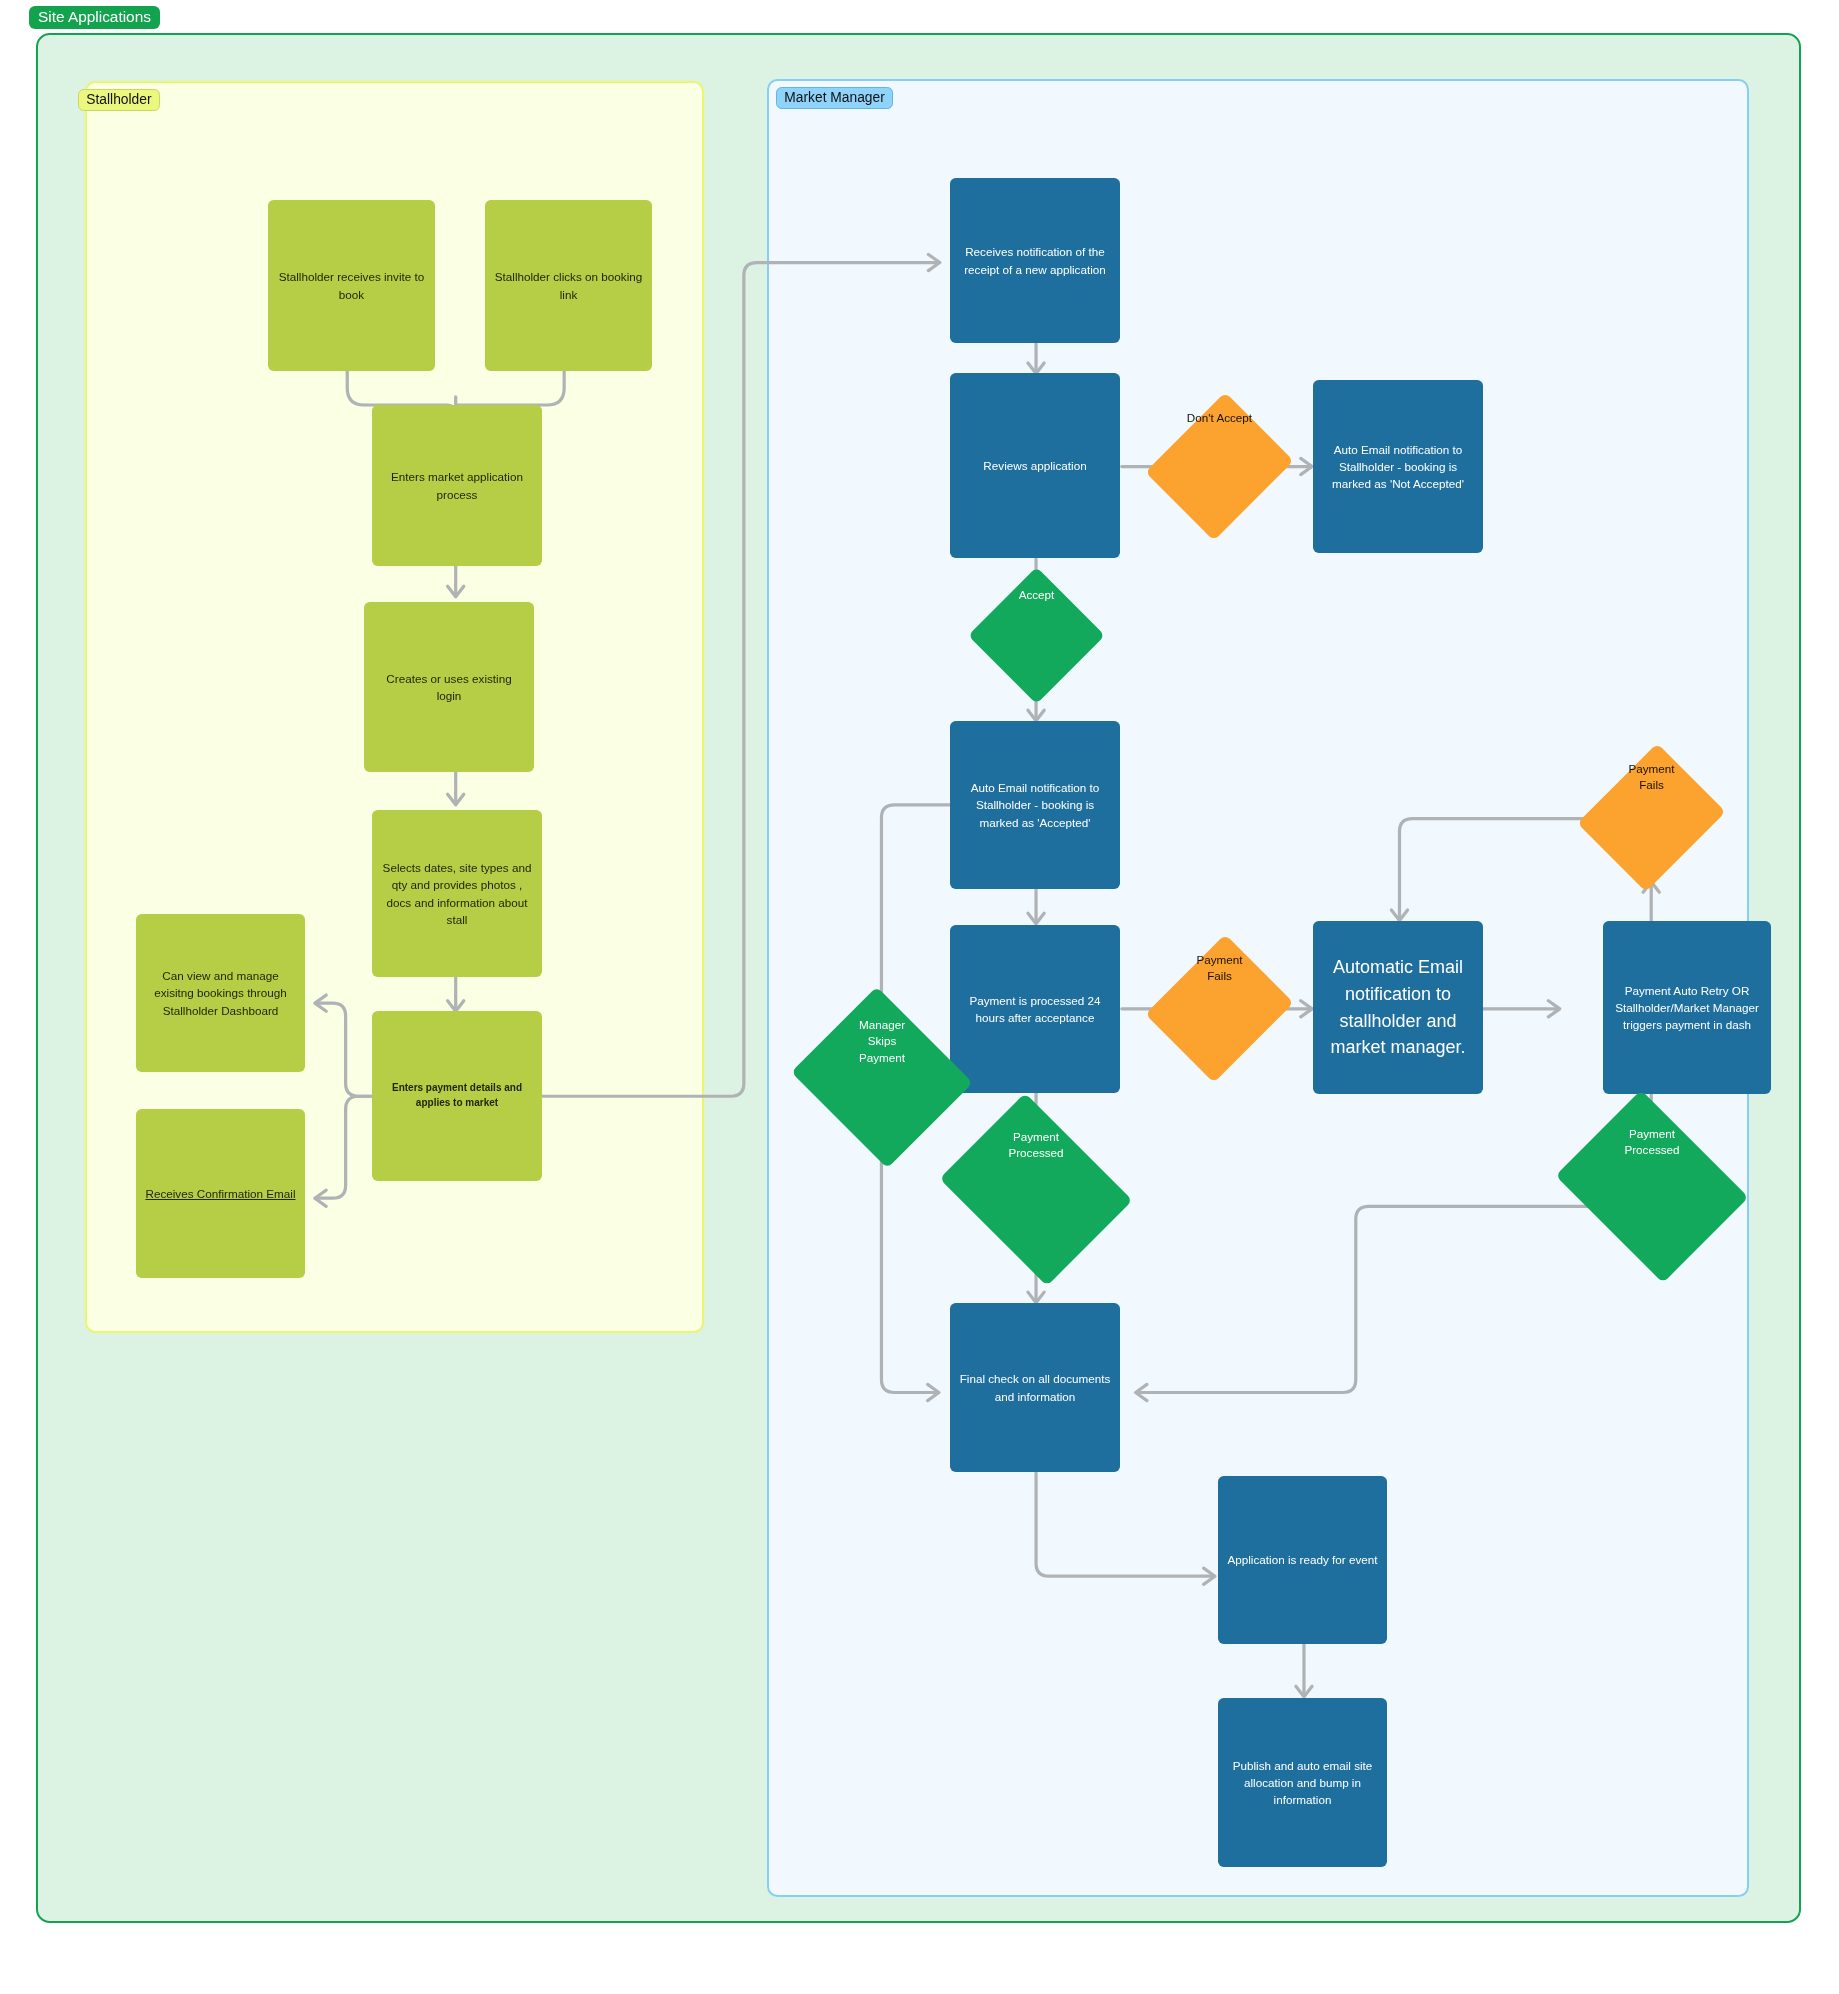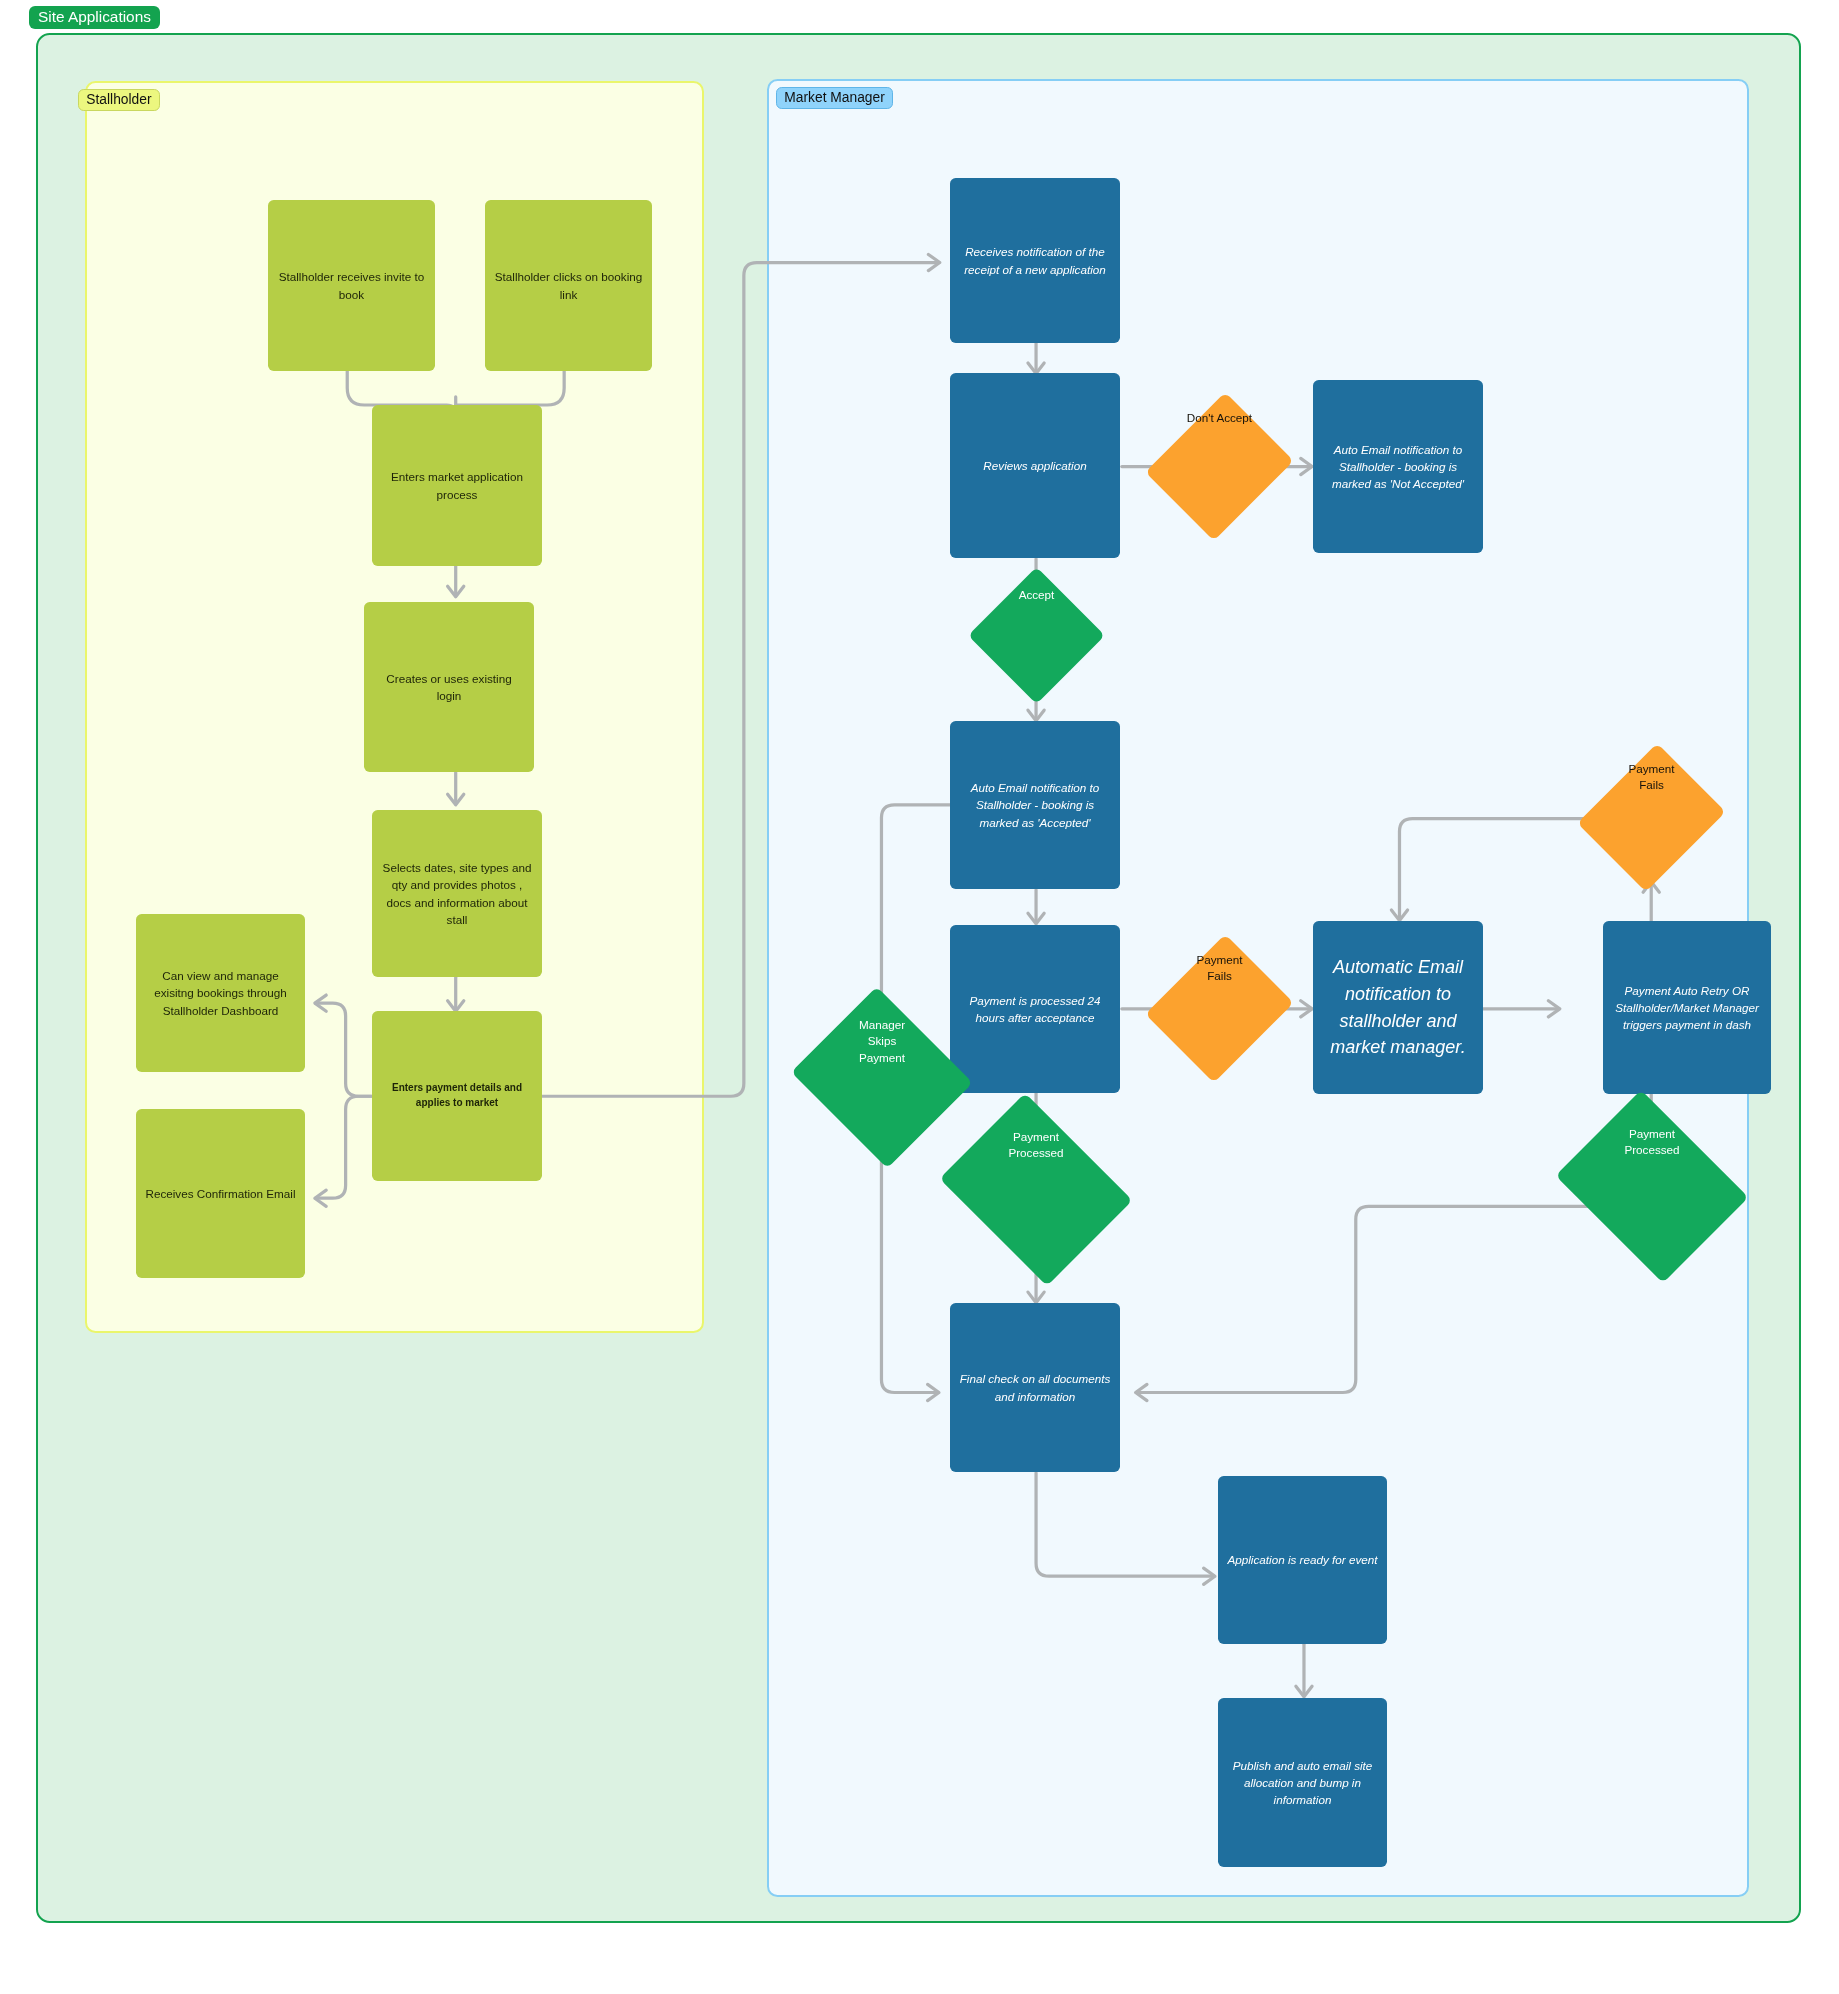--- a/index.html
+++ b/index.html
@@ -35,21 +35,21 @@
   #lane-title-stallholder{background:#ecf77f;border:0.8px solid #c9d75f;}
   #lane-title-manager{background:#8fd3fb;border:0.8px solid #5fb5e8;}
 
   
   .node{
     position:absolute;box-sizing:border-box;display:flex;align-items:center;
     justify-content:center;text-align:center;border-radius:5.7px;padding:4px 9px;
     line-height:1.48;z-index:5;
   }
   .node.green{background:#b5ce46;color:#1d2408;}
-  .node.blue {background:#1f6f9e;color:#ffffff;font-style:italic;}
+  .node.blue {background:#1f6f9e;color:#ffffff;}
 
   .diamond{
     position:absolute;display:flex;justify-content:center;
     text-align:center;line-height:1.40;z-index:6;
   }
   .diamond .dshape{
     position:absolute;inset:0;border-radius:6.5px;transform:rotate(45deg);
   }
   .diamond.orange .dshape{background:#fca22e;}
   .diamond.emerald .dshape{background:#13a95c;}
@@ -160,21 +160,21 @@
   <div class="node green" style="left:372px;top:405px;width:170px;height:161px;font-size:11.7px;">Enters market application process</div>
 
   <div class="node green" style="left:364px;top:602px;width:170px;height:170px;font-size:11.7px;">Creates or uses existing login</div>
 
   <div class="node green" style="left:372px;top:810px;width:170px;height:167px;font-size:11.7px;">Selects dates, site types and qty and provides photos , docs and information about stall</div>
 
   <div class="node green" style="left:372px;top:1011px;width:170px;height:170px;font-size:10px;font-weight:bold;">Enters payment details and applies to market</div>
 
   <div class="node green" style="left:136px;top:914px;width:169px;height:158px;font-size:11.7px;">Can view and manage exisitng bookings through Stallholder Dashboard</div>
 
-  <div class="node green" style="left:136px;top:1109px;width:169px;height:169px;font-size:11.7px;">Receives Confirmation Email</div>
+  <div class="node green" style="left:136px;top:1109px;width:169px;height:169px;font-size:11.7px;text-decoration:underline;">Receives Confirmation Email</div>
 
   <div class="node blue" style="left:950px;top:178px;width:170px;height:165px;font-size:11.7px;">Receives notification of the receipt of a new application</div>
 
   <div class="node blue" style="left:950px;top:373px;width:170px;height:185px;font-size:11.7px;">Reviews application</div>
 
   <div class="diamond orange" style="left:1171px;top:410px;width:97px;height:113px;font-size:11.7px;">
     <span class="dshape"></span>
     <span class="dlabel" style="width:69px;">Don't Accept</span>
   </div>
 

